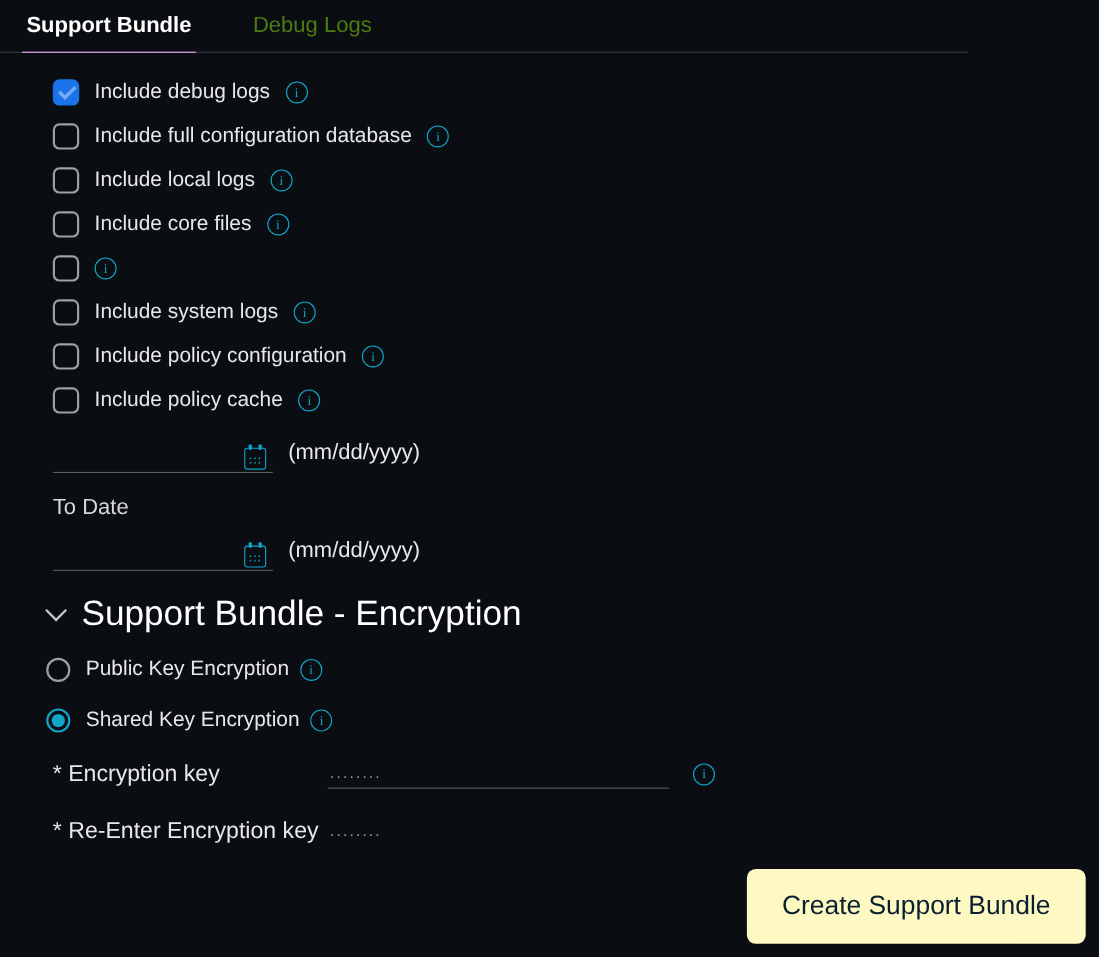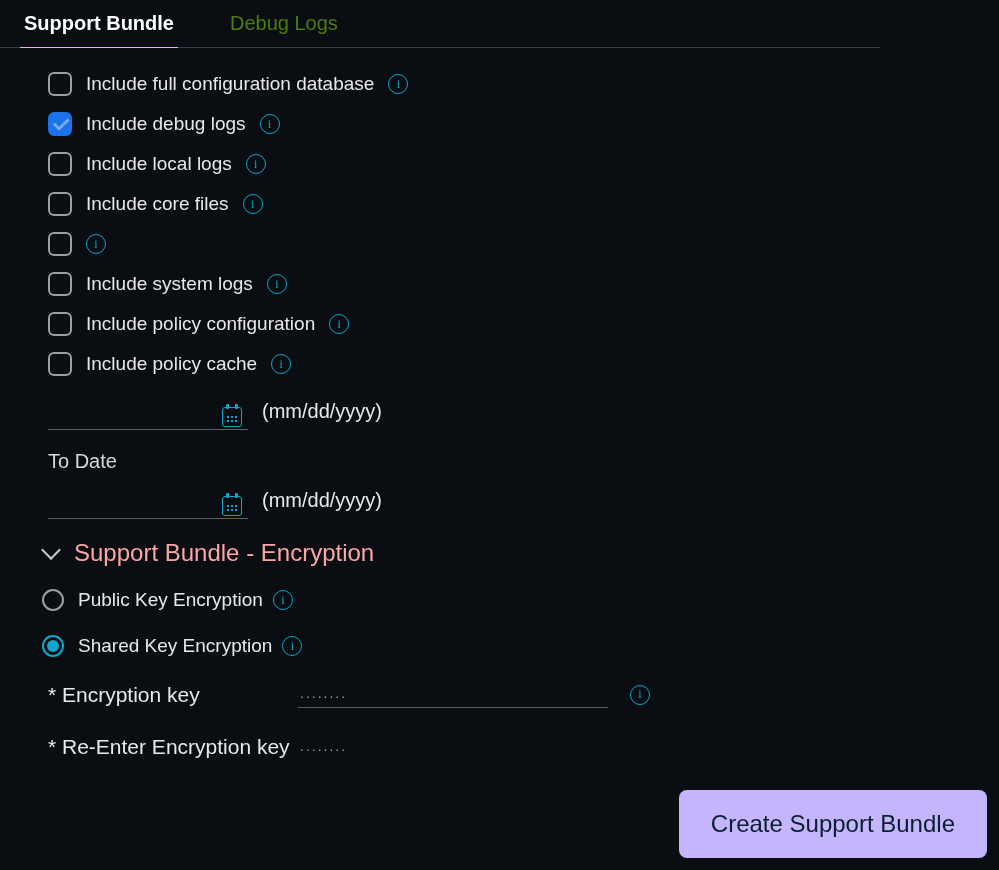--- a/index.html
+++ b/index.html
@@ -130,21 +130,21 @@
     cursor: pointer;
   }
   .chevron {
     width: 14px; height: 14px;
     border-right: 2.5px solid #c8c8c8;
     border-bottom: 2.5px solid #c8c8c8;
     transform: rotate(45deg);
     margin-right: 16px;
     margin-top: -6px;
   }
-  .section-title { font-size: 24px; color: #fca5a5; }
+  .section-title { font-size: 32px; color: #ffffff; }
   .radio-group { margin-top: 22px; margin-left: -6px; }
   .radio-row { display:flex; align-items:center; margin-bottom: 24px; }
   .radio {
     width: 22px; height:22px; border:2px solid #9aa0a6; border-radius:50%;
     margin-right:14px; cursor:pointer; display:flex; align-items:center; justify-content:center;
   }
   .radio.selected { border-color:#0fa6c9; }
   .radio.selected::after { content:""; width:12px; height:12px; background:#0fa6c9; border-radius:50%; }
   .radio-label { font-size:19px; margin-right:10px; }
   .enc-field { display:flex; align-items:center; margin-top: 10px; margin-bottom: 26px; }
@@ -153,48 +153,48 @@
     background:transparent; border:none; border-bottom:1px solid #5a5f65;
     width: 310px; color:#e8e8e8; font-size:14px; padding: 4px 2px 6px 2px;
     letter-spacing: 2px;
     outline: none;
   }
   .enc-input::placeholder { color:#9aa0a6; }
   .create-btn {
     position: absolute;
     right: 12px;
     bottom: 12px;
-    background: #c4b5fd;
+    background: #fef9c3;
     color: #0a2030;
     font-size: 24px;
     padding: 20px 32px;
     border: none;
     border-radius: 8px;
     cursor: pointer;
   }
 </style>
 </head>
 <body>
 
 <div class="tabs">
   <div class="tab active">Support Bundle</div>
   <div class="tab">Debug Logs</div>
 </div>
 
 <div class="content">
 
   <div id="checkbox-list">
       <div class="check-row">
-        <span class="checkbox"></span>
-        <span class="check-label">Include full configuration database</span>
-        <span class="info-icon"></span>
-      </div>
-      <div class="check-row">
         <span class="checkbox checked"></span>
         <span class="check-label">Include debug logs</span>
+        <span class="info-icon"></span>
+      </div>
+      <div class="check-row">
+        <span class="checkbox"></span>
+        <span class="check-label">Include full configuration database</span>
         <span class="info-icon"></span>
       </div>
       <div class="check-row">
         <span class="checkbox"></span>
         <span class="check-label">Include local logs</span>
         <span class="info-icon"></span>
       </div>
       <div class="check-row">
         <span class="checkbox"></span>
         <span class="check-label">Include core files</span>

